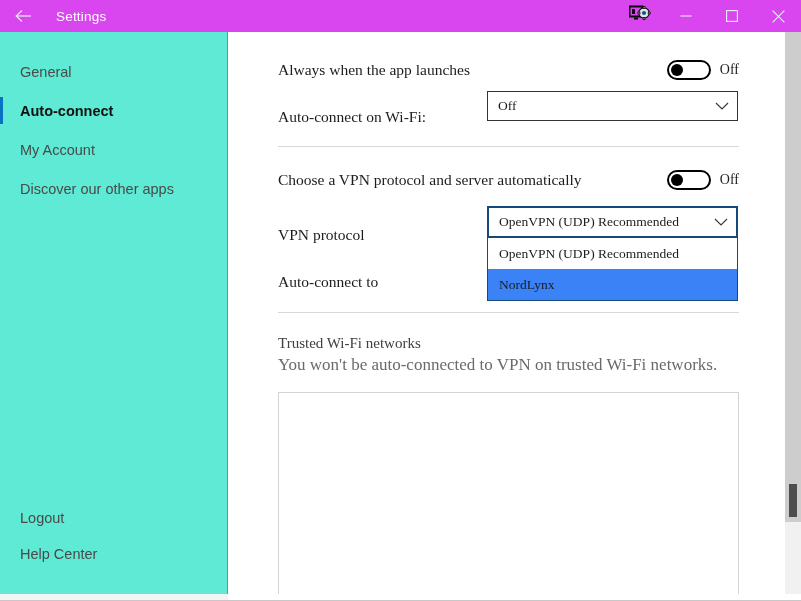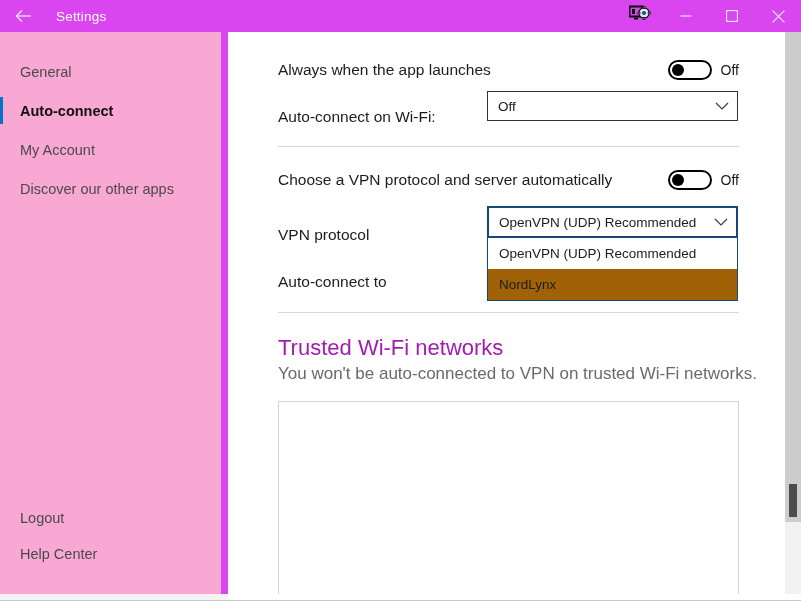--- a/index.html
+++ b/index.html
@@ -62,22 +62,22 @@
     color: #e9eff4;
   }
   .win-btn svg { display: block; }
 
   
   .sidebar {
     position: absolute;
     top: 32px; left: 0;
     width: 228px;
     height: 562px;
-    background: #f9a8d4;
-    border-right: 7px solid #d946ef;
+    background: #5eead4;
+    border-right: 1px solid #d946ef;
   }
   .nav-list { padding-top: 20px; }
   .nav-item {
     position: relative;
     height: 39px;
     display: flex;
     align-items: center;
     padding-left: 20px;
     font-size: 14.5px;
     color: #4a4a4a;
@@ -98,20 +98,21 @@
   .nav-bottom .nav-item { height: 36px; }
 
   
   .content {
     position: absolute;
     top: 32px; left: 229px;
     width: 556px;
     height: 562px;
     background: #ffffff;
     overflow: hidden;
+    font-family: Liberation Serif, serif;
   }
   .content-inner {
     position: relative;
     padding-left: 49px;
     padding-top: 16px;
   }
 
   .row {
     display: flex;
     align-items: center;
@@ -177,31 +178,31 @@
     z-index: 40;
   }
   .dd-item {
     height: 31px;
     display: flex;
     align-items: center;
     padding-left: 11px;
     font-size: 13.5px;
     color: #1c1c1c;
   }
-  .dd-item.highlighted { background: #a16207; }
+  .dd-item.highlighted { background: #3b82f6; }
 
   .divider {
     height: 1px;
     background: #d8d8d8;
     margin-right: 46px;
   }
 
   .section-title {
-    font-size: 22px;
-    color: #a21caf;
+    font-size: 15px;
+    color: #404040;
     font-weight: normal;
   }
   .section-sub {
     font-size: 17px;
     color: #6a6a6a;
     margin-top: 3px;
   }
   .networks-box {
     margin-top: 17px;
     margin-right: 46px;

